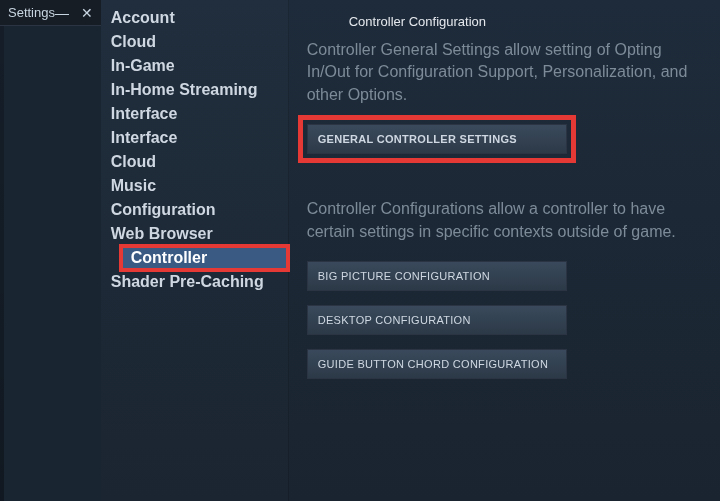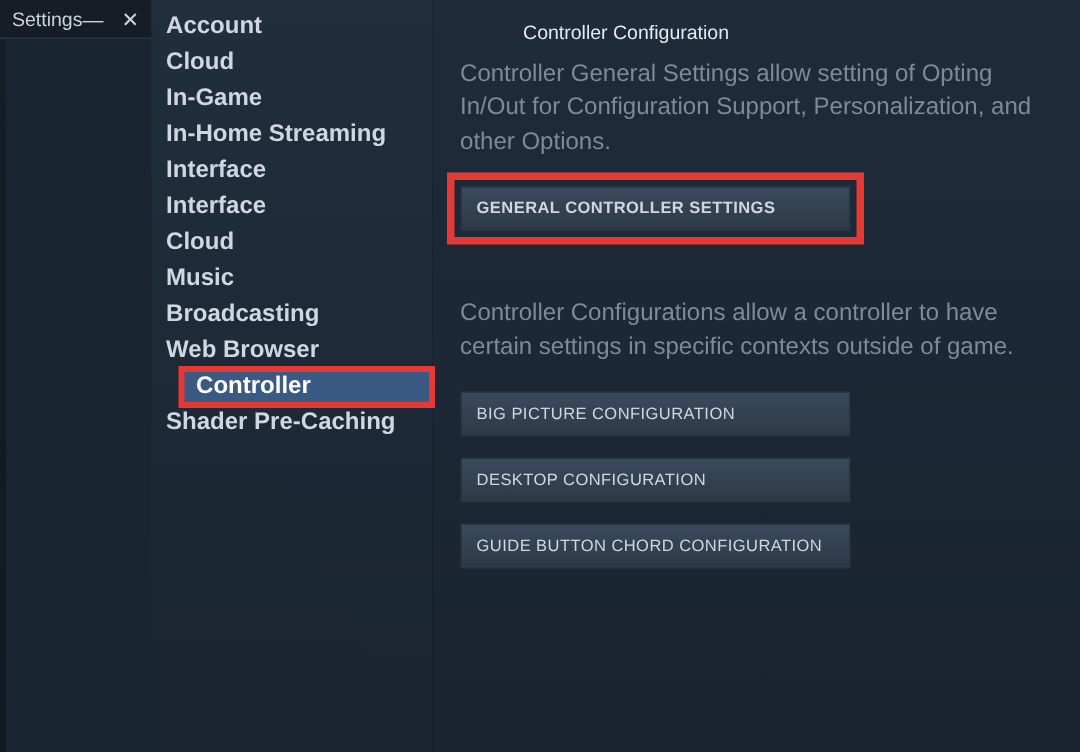--- a/index.html
+++ b/index.html
@@ -136,21 +136,21 @@
   <div class="content-area">
     <div class="sidebar">
       <div class="sidebar-item"><span>Account</span></div>
       <div class="sidebar-item"><span>Cloud</span></div>
       <div class="sidebar-item"><span>In-Game</span></div>
       <div class="sidebar-item"><span>In-Home Streaming</span></div>
       <div class="sidebar-item"><span>Interface</span></div>
       <div class="sidebar-item"><span>Interface</span></div>
       <div class="sidebar-item"><span>Cloud</span></div>
       <div class="sidebar-item"><span>Music</span></div>
-      <div class="sidebar-item"><span>Broadcasting</span></div>
+      <div class="sidebar-item"><span>Configuration</span></div>
       <div class="sidebar-item"><span>Web Browser</span></div>
       <div class="sidebar-item active highlight-box"><span>Controller</span></div>
       <div class="sidebar-item"><span>Shader Pre-Caching</span></div>
     </div>
     <div class="main">
       <div class="section-title">Controller Configuration</div>
       <div class="section-desc">Controller General Settings allow setting of Opting In/Out for Configuration Support, Personalization, and other Options.</div>
       <div class="btn highlight-box"><span>GENERAL CONTROLLER SETTINGS</span></div>
       <div class="section-gap"></div>
       <div class="section-desc">Controller Configurations allow a controller to have certain settings in specific contexts outside of game.</div>

